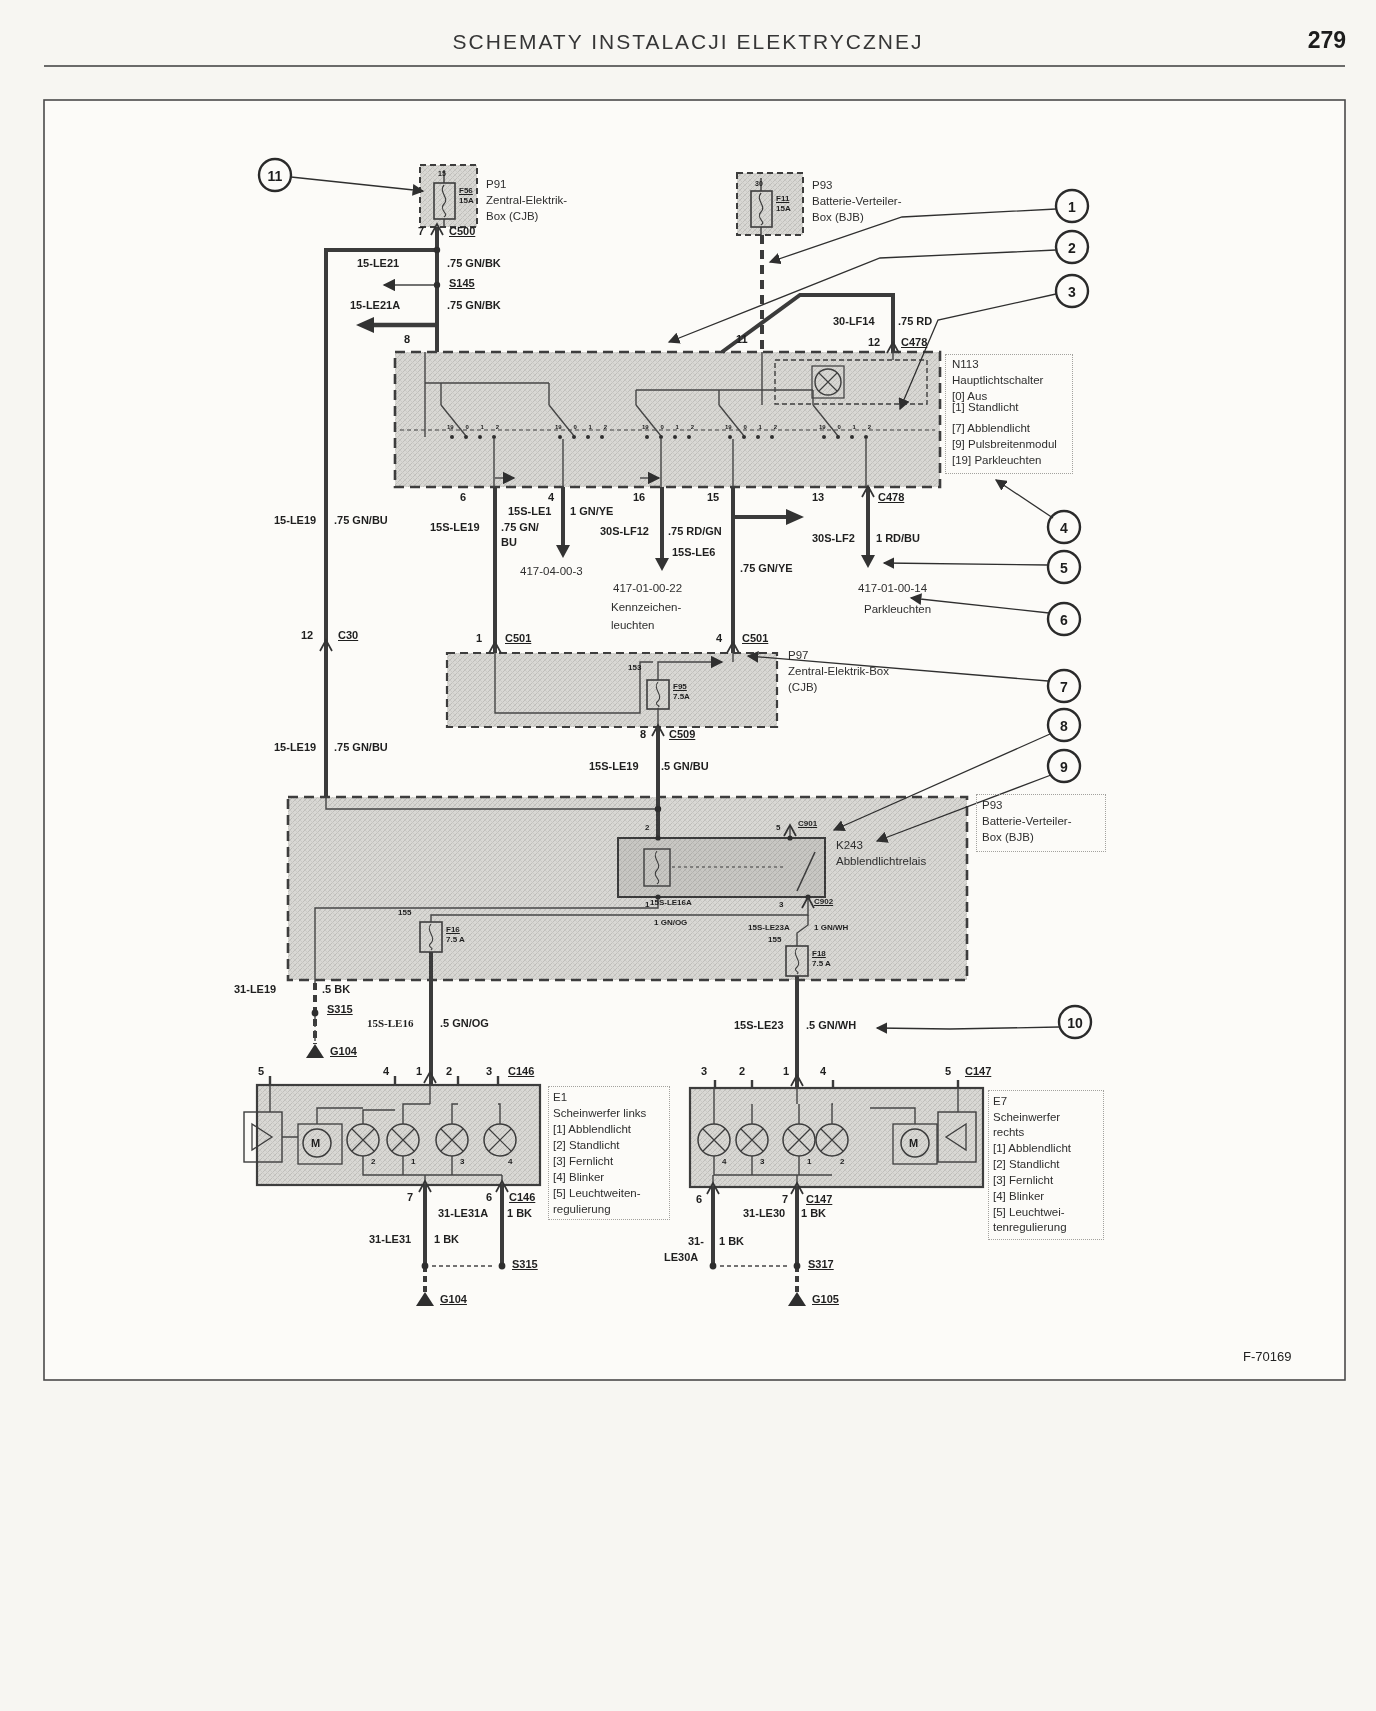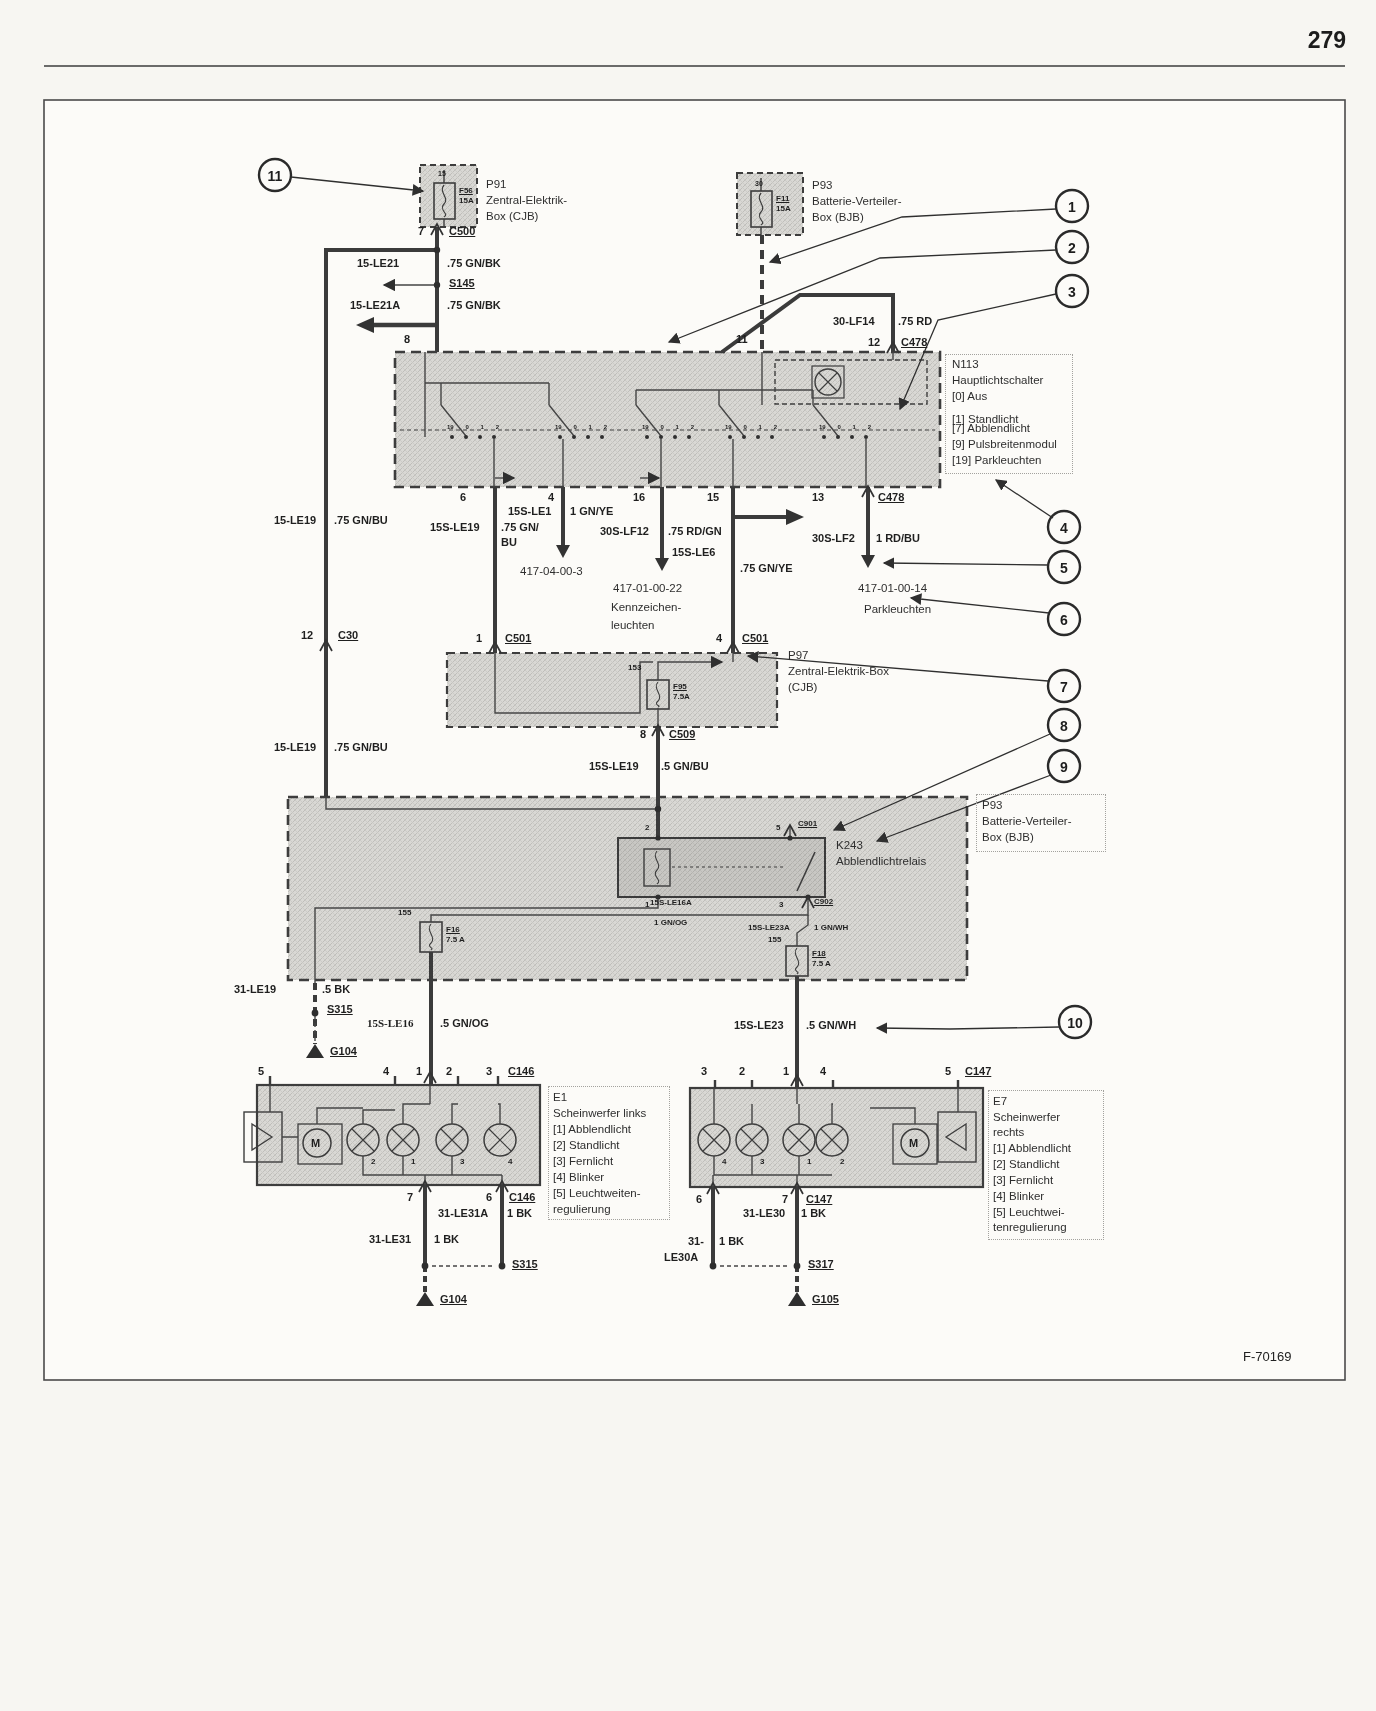--- a/index.html
+++ b/index.html
@@ -264,20 +264,21 @@
       <path d="M1053,518 L996,480" marker-end="url(#ah)"></path>
       <path d="M1048,565 L884,563" marker-end="url(#ah)"></path>
       <path d="M1049,613 L911,598" marker-end="url(#ah)"></path>
       <path d="M1048,681 L748,656" marker-end="url(#ah)"></path>
       <path d="M1050,734 L834,830" marker-end="url(#ah)"></path>
       <path d="M1051,775 L877,841" marker-end="url(#ah)"></path>
       <path d="M1059,1027 L950,1029 L877,1028" marker-end="url(#ah)"></path>
     </g>
   </svg>
 
+  <div class="title">SCHEMATY INSTALACJI ELEKTRYCZNEJ</div>
   <div class="pageno">279</div>
   <div class="fig" style="left:1243px;top:1349px;">F-70169</div>
 
   <div class="cnum" style="left:259px;top:168px;">11</div>
   <div class="cnum" style="left:1056px;top:199px;">1</div>
   <div class="cnum" style="left:1056px;top:240px;">2</div>
   <div class="cnum" style="left:1056px;top:284px;">3</div>
   <div class="cnum" style="left:1048px;top:520px;">4</div>
   <div class="cnum" style="left:1048px;top:560px;">5</div>
   <div class="cnum" style="left:1048px;top:612px;">6</div>
@@ -311,21 +312,21 @@
   <div class="lbl" style="left:736px;top:334px;">11</div>
   <div class="lbl" style="left:833px;top:316px;">30-LF14</div>
   <div class="lbl" style="left:898px;top:316px;">.75 RD</div>
   <div class="lbl" style="left:868px;top:337px;">12</div>
   <div class="lbl u" style="left:901px;top:337px;">C478</div>
 
   <div class="dotbox" style="left:945px;top:354px;width:126px;height:118px;"></div>
   <div class="lbl n" style="left:952px;top:359px;">N113</div>
   <div class="lbl n" style="left:952px;top:375px;">Hauptlichtschalter</div>
   <div class="lbl n" style="left:952px;top:391px;">[0] Aus</div>
-  <div class="lbl n" style="left:952px;top:414px;">[1] Standlicht</div>
+  <div class="lbl n" style="left:952px;top:402px;">[1] Standlicht</div>
   <div class="lbl n" style="left:952px;top:423px;">[7] Abblendlicht</div>
   <div class="lbl n" style="left:952px;top:439px;">[9] Pulsbreitenmodul</div>
   <div class="lbl n" style="left:952px;top:455px;">[19] Parkleuchten</div>
 
   <div class="contacts t6" style="left:447px;top:424px;">
       <span>19</span>
       <span>0</span>
       <span>1</span>
       <span>2</span>
     </div>

